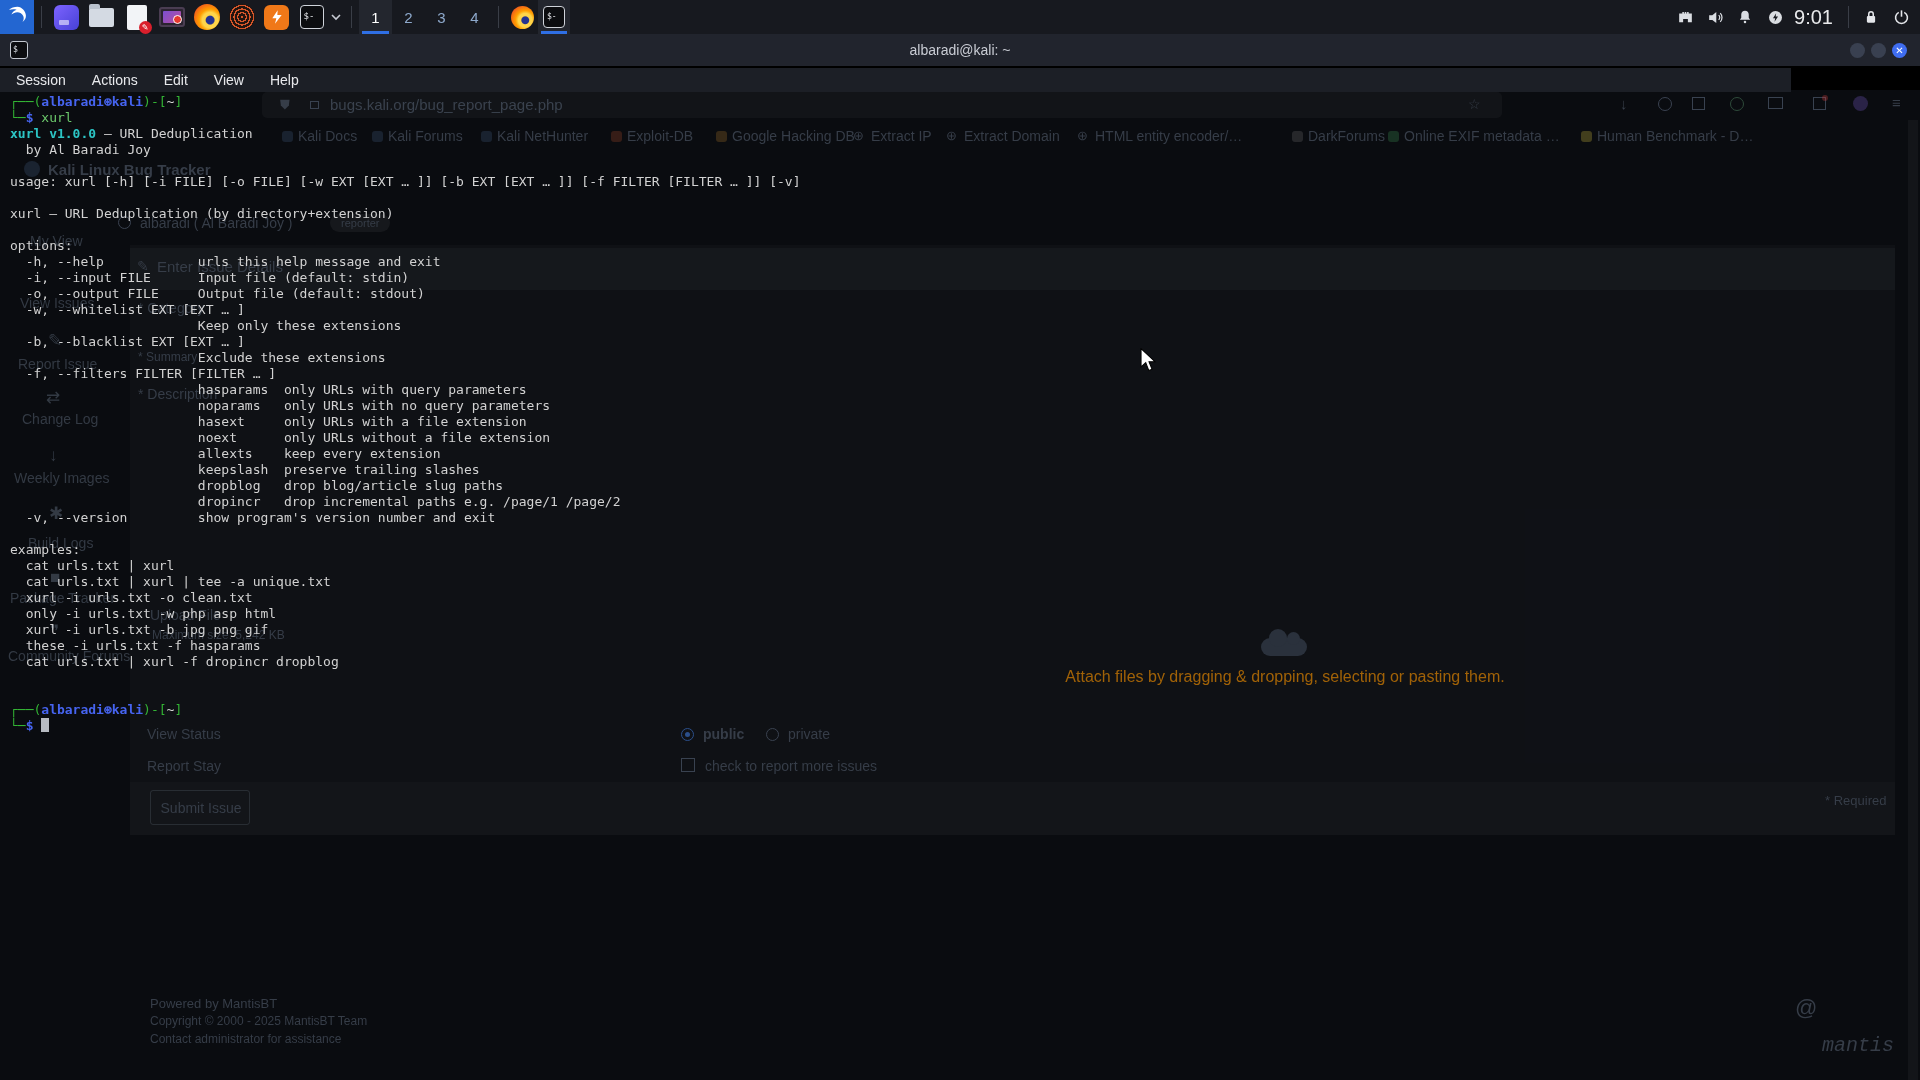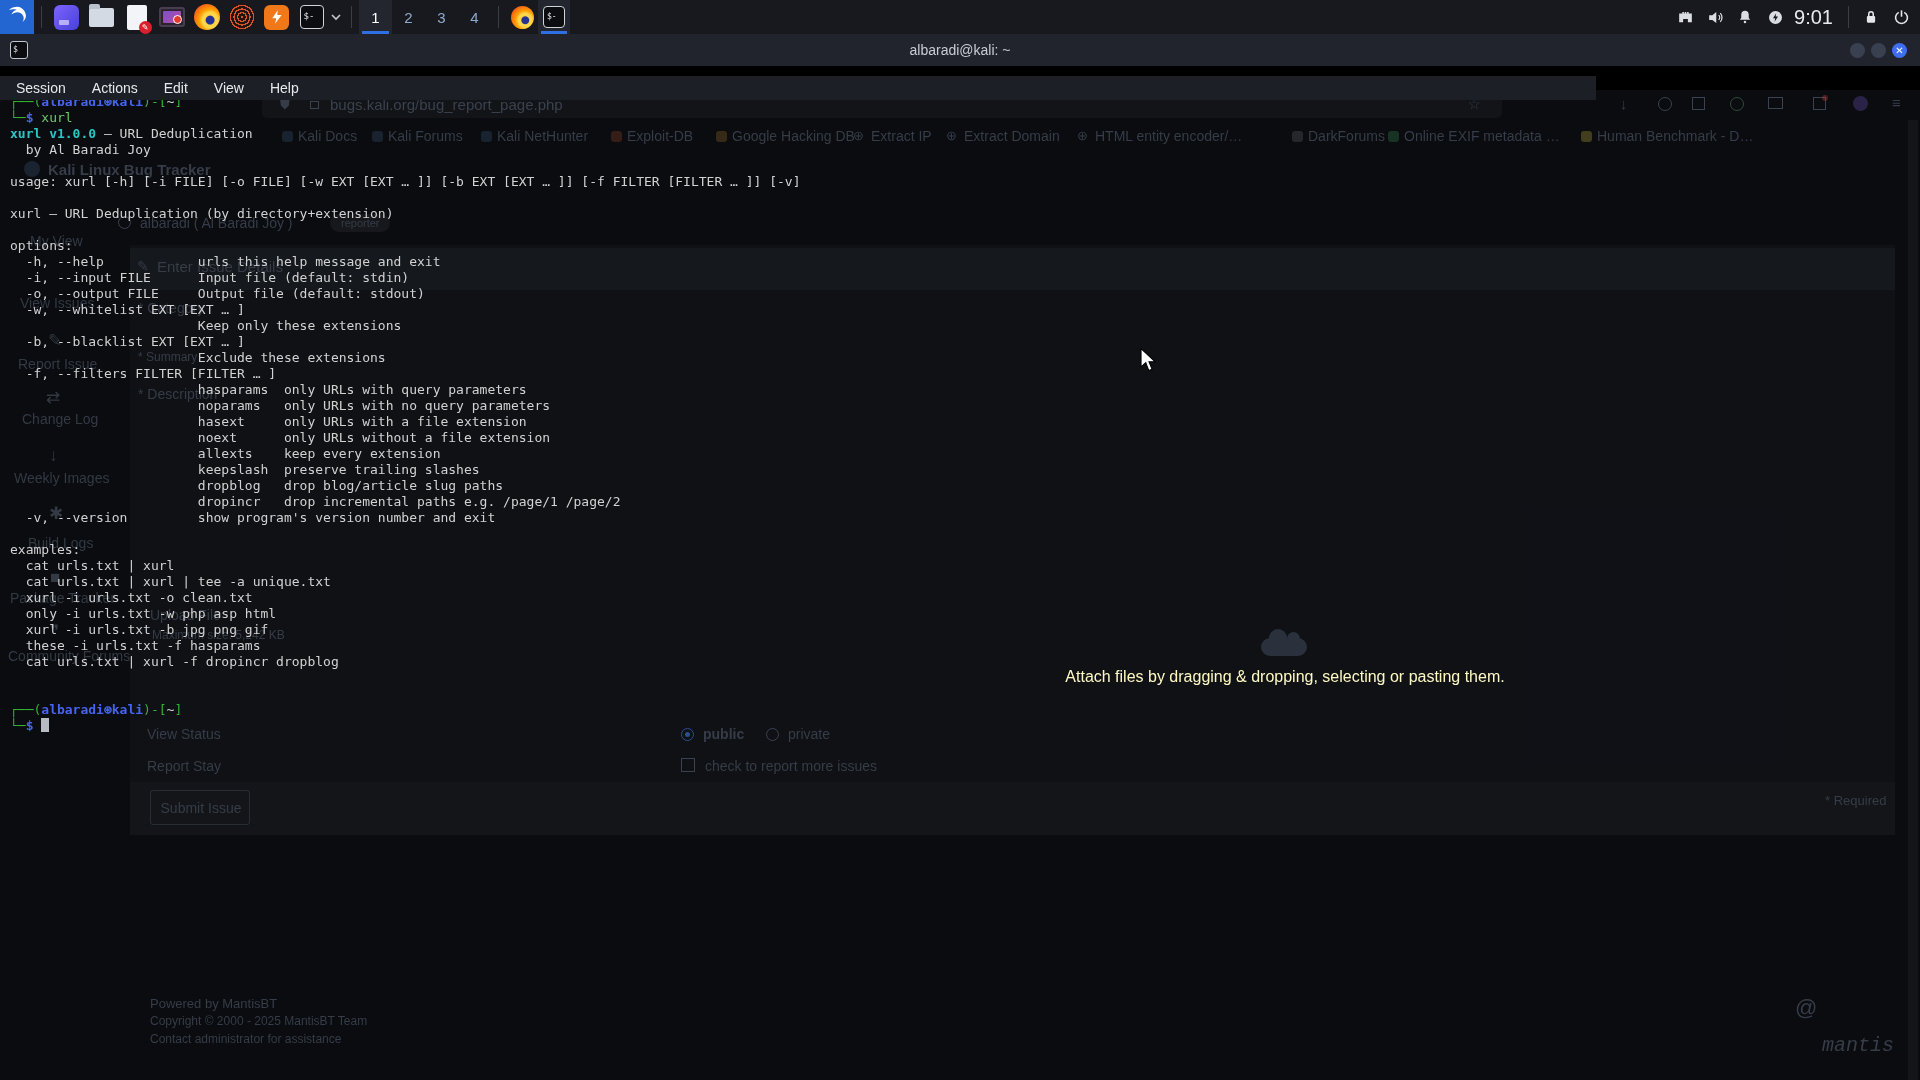--- a/index.html
+++ b/index.html
@@ -59,21 +59,21 @@
               background:#21242d; z-index:15; }
   .title-ico { position:absolute; left:10px; top:7px; width:18px; height:18px; border-radius:3px;
               background:#0c0d10; border:1.5px solid #c2c7cf; color:#dfe3e9;
               font-family:"DejaVu Sans Mono",monospace; font-size:8px; line-height:15px; padding-left:2px;}
   .title-text { position:absolute; left:0; right:0; top:0; height:32px; line-height:32px;
               text-align:center; color:#c9ccd4; font-size:14px; }
   .tb-btn { position:absolute; top:9px; width:15px; height:15px; border-radius:50%;
               background:#394050; }
   .tb-btn.close { background:#3f6df0; color:#fff; font-size:10px; line-height:15px;
               text-align:center; }
-  .menubar { position:absolute; top:76px; left:0; width:1596px; height:24px; background:#1c1f26;
+  .menubar { position:absolute; top:68px; left:0; width:1791px; height:24px; background:#1c1f26;
               display:flex; align-items:center; padding-left:16px; gap:26px; z-index:15; }
   .menu-item { color:#e8e9ec; font-size:14px; }
 
   
   .term-body { position:absolute; top:90px; left:0; width:1920px; height:990px;
                background:#0a0c10; z-index:5; }
   .ghost { position:absolute; inset:0; overflow:hidden; }
   .gtxt { position:absolute; color:#363d48; white-space:nowrap; }
   .grect { position:absolute; }
   .term-text { position:absolute; top:4px; left:10px; z-index:3;
@@ -290,21 +290,21 @@
 
     <div class="gtxt" style="left:137px; top:168px; font-size:14px;">✎</div>
     <div class="gtxt" style="left:157px; top:168px; font-size:15px;">Enter Issue Details</div>
     <div class="gtxt" style="left:138px; top:210px; font-size:14px;">* Category</div>
     <div class="gtxt" style="left:138px; top:260px; font-size:12px;">* Summary</div>
     <div class="gtxt" style="left:138px; top:296px; font-size:14px;">* Description</div>
     <div class="gtxt" style="left:150px; top:517px; font-size:14px;">Upload File</div>
     <div class="gtxt" style="left:152px; top:538px; font-size:12px;">Maximum size: 5,242 KB</div>
 
     <div class="cloud" style="left:1261px; top:548px;"></div>
-    <div class="gtxt" style="left:1004px; top:578px; width:562px; text-align:center; font-size:16px; color:#fef9c3;">Attach files by dragging &amp; dropping, selecting or pasting them.</div>
+    <div class="gtxt" style="left:1004px; top:578px; width:562px; text-align:center; font-size:16px; color:#a16207;">Attach files by dragging &amp; dropping, selecting or pasting them.</div>
 
     <div class="gtxt" style="left:147px; top:636px; font-size:14px;">View Status</div>
     <div class="gcircle" style="left:681px; top:638px; width:13px; height:13px; border-color:#2b4f8a;">
         <div style="position:absolute; inset:3px; border-radius:50%; background:#2b4f8a;"></div>
       </div>
     <div class="gtxt" style="left:703px; top:636px; font-size:14px;font-weight:bold;">public</div>
     <div class="gcircle" style="left:766px; top:638px; width:13px; height:13px;"></div>
     <div class="gtxt" style="left:788px; top:636px; font-size:14px;">private</div>
     <div class="gtxt" style="left:147px; top:668px; font-size:14px;">Report Stay</div>
     <div class="gsq" style="left:681px; top:668px; width:14px; height:14px;"></div>

